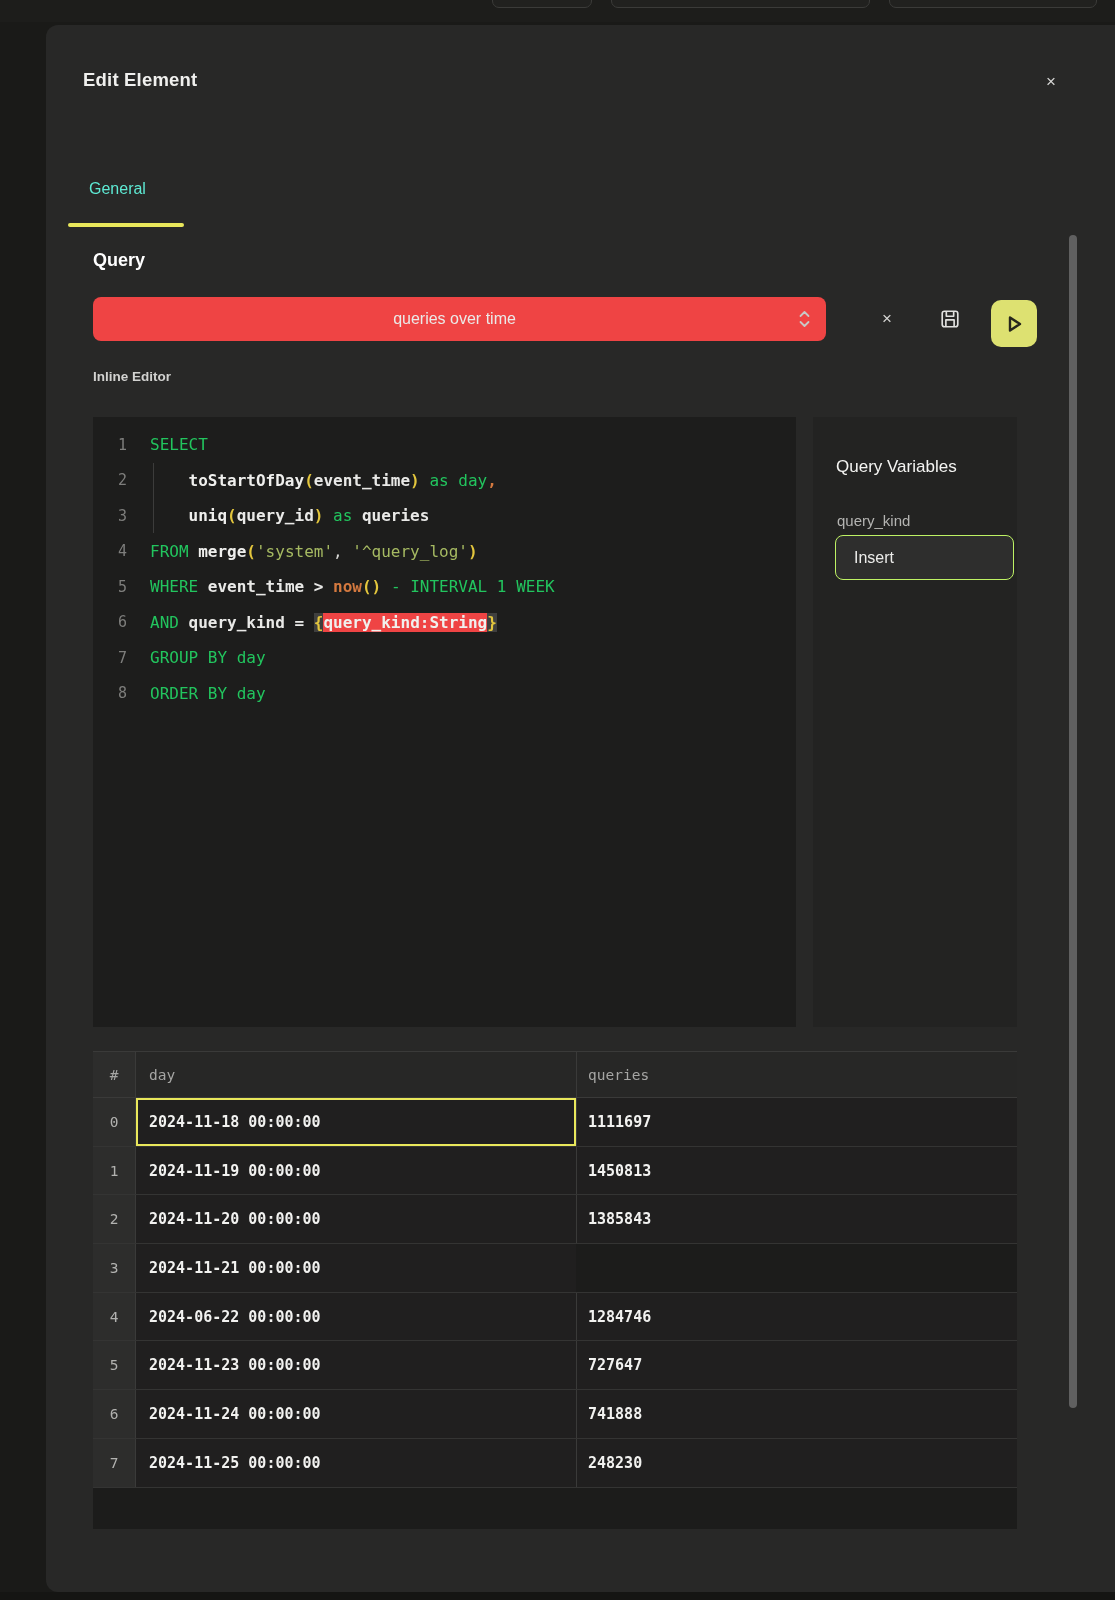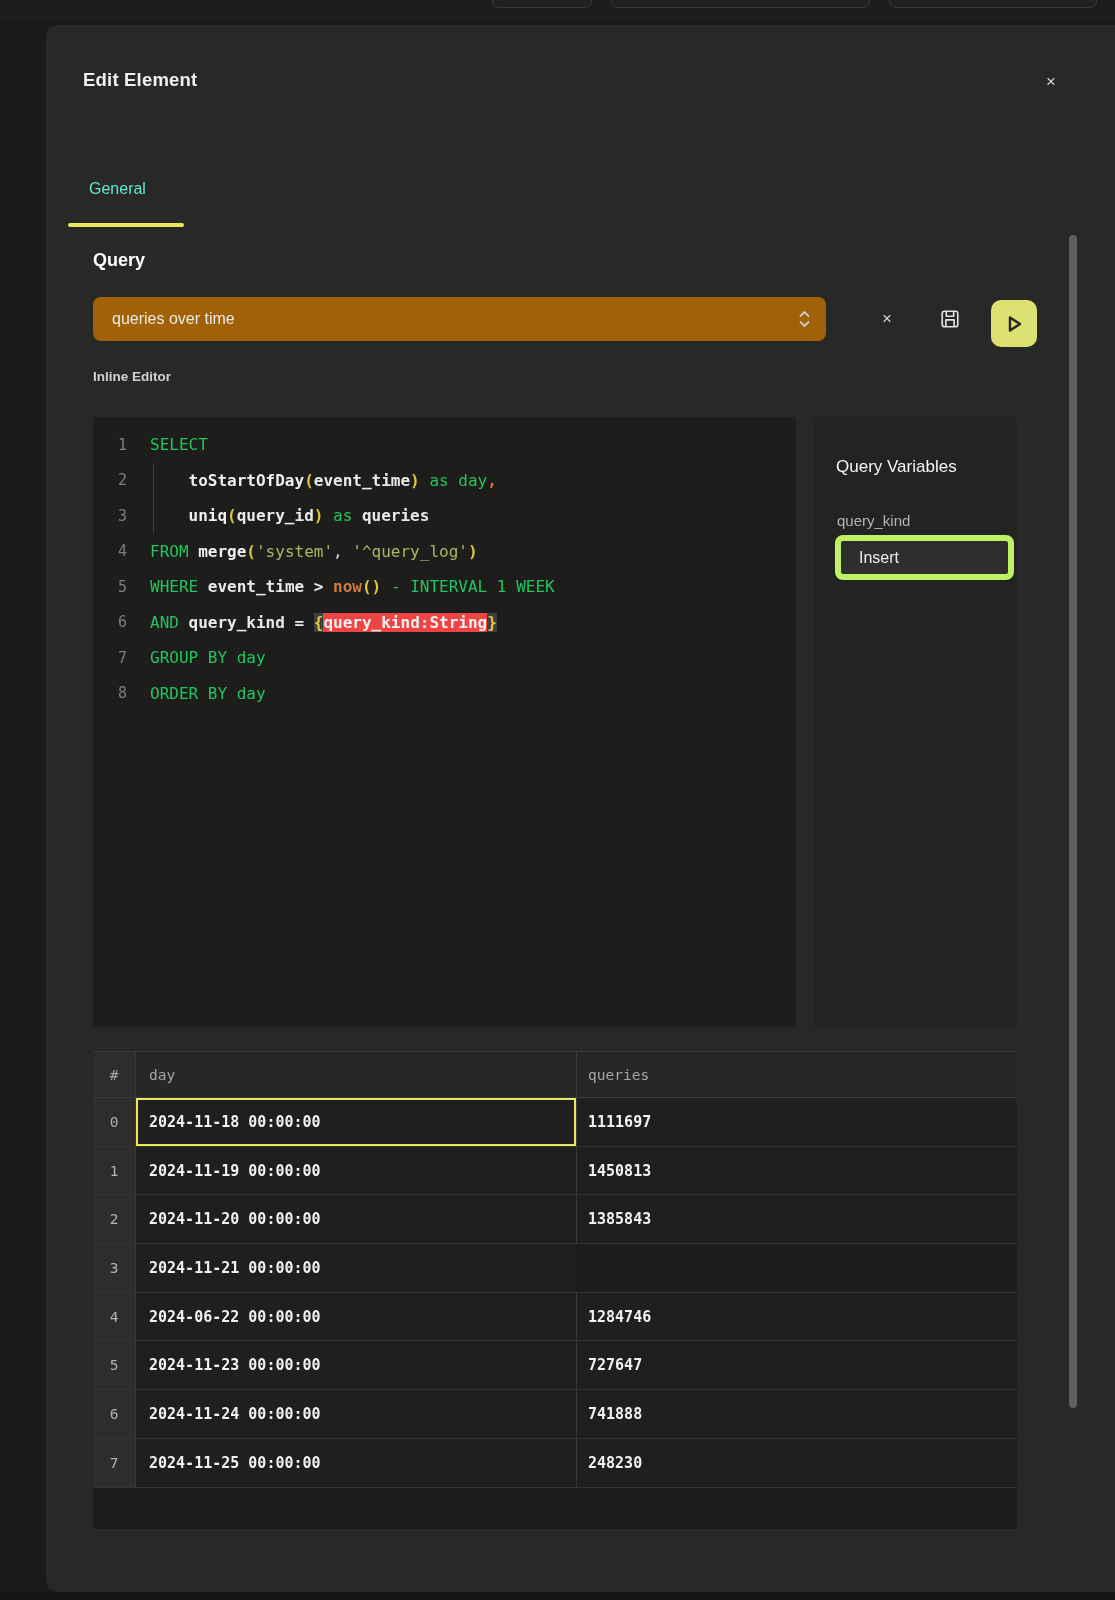--- a/index.html
+++ b/index.html
@@ -31,22 +31,22 @@
                color:#d6d6d4; font-size:17px; cursor:pointer; background:none; border:none; font-family:"Liberation Sans",sans-serif;}
 
   .tab { position:absolute; left:43px; top:155px; font-size:16px; color:#5eead4;text-align:right; }
   .tab-underline { position:absolute; left:22px; top:198px; width:116px; height:3.5px; background:#e9e75b; border-radius:2px; }
 
   .section-heading { position:absolute; left:47px; top:225px; font-size:18px; font-weight:700; color:#ffffff; }
 
   
   .query-select {
     position:absolute; left:47px; top:272px; width:733px; height:44px;
-    background:#a16207; border-radius:8px; display:flex; align-items:center;
-    padding:0 14px 0 19px; cursor:pointer;
+    background:#ef4444; border-radius:8px; display:flex; align-items:center;
+    padding:0 14px 0 19px; cursor:pointer;text-align:center;
   }
   .query-select .val { font-size:16px; color:#eaeae8; flex:1; }
   .icon-btn { position:absolute; width:28px; height:28px; display:flex; align-items:center; justify-content:center;
               background:none; border:none; cursor:pointer; }
   .clear-btn { left:827px; top:280px; color:#d4d4d2; font-size:17px; }
   .save-btn  { left:890px; top:280px; }
   .run-btn {
     position:absolute; left:945px; top:275px; width:46px; height:47px;
     background:#dde171; border:none; border-radius:10px; cursor:pointer;
     display:flex; align-items:center; justify-content:center;
@@ -71,21 +71,21 @@
   .tk-or { color:#d4793f; font-weight:700; }
   .tk-pl { color:#d8d8d6; }
   .tk-hb { color:#e3c63d; font-weight:700; background:#3f3f3e; }
   .tk-ht { color:#f0f0ee; font-weight:700; background:#ef4444; }
 
   
   .varpanel { position:absolute; left:767px; top:392px; width:204px; height:610px; background:#232322; }
   .varpanel h3 { position:absolute; left:23px; top:40px; font-size:17px; font-weight:500; color:#f4f4f2; }
   .var-name { position:absolute; left:24px; top:95px; font-size:15px; color:#b4b4b2; }
   .insert-btn { position:absolute; left:22px; top:118px; width:179px; height:45px;
-                background:#2e2e2d; border:6px solid #bef264; border-radius:8px;
+                background:#2e2e2d; border:1px solid #bef264; border-radius:8px;
                 color:#ececea; font-size:16px; text-align:left; padding-left:18px;
                 font-family:"Liberation Sans",sans-serif; cursor:pointer; }
 
   
   .results { position:absolute; left:47px; top:1026px; width:924px; height:478px;
              background:#1c1c1b; border-top:1px solid #3a3a39;
              font-family:"DejaVu Sans Mono", monospace; }
   .thead { display:flex; height:46px; background:#272726; border-bottom:1px solid #3a3a39; }
   .th { display:flex; align-items:center; font-size:14.5px; color:#a6a6a4; }
   .col-idx { width:42px; justify-content:center; flex:none; }

